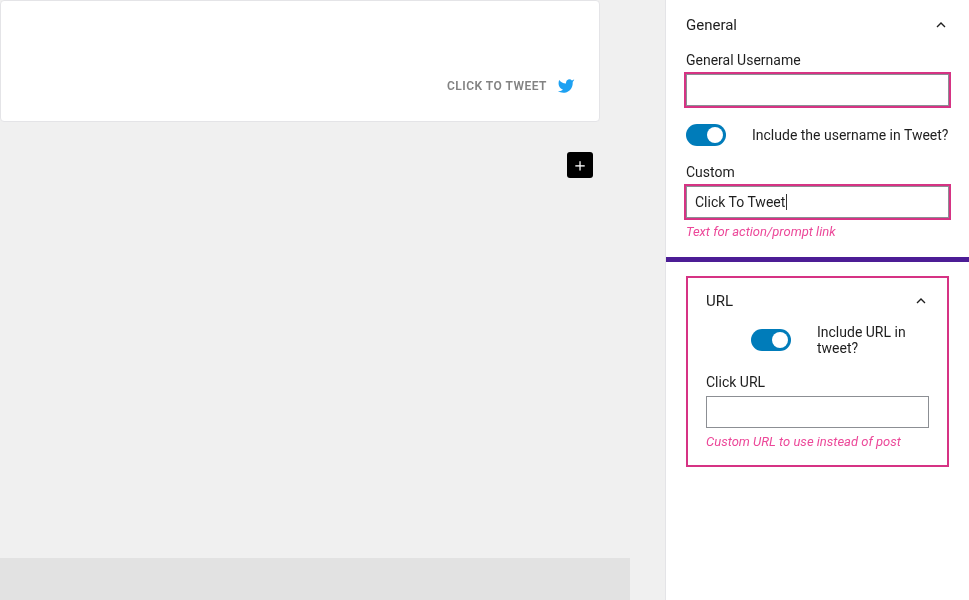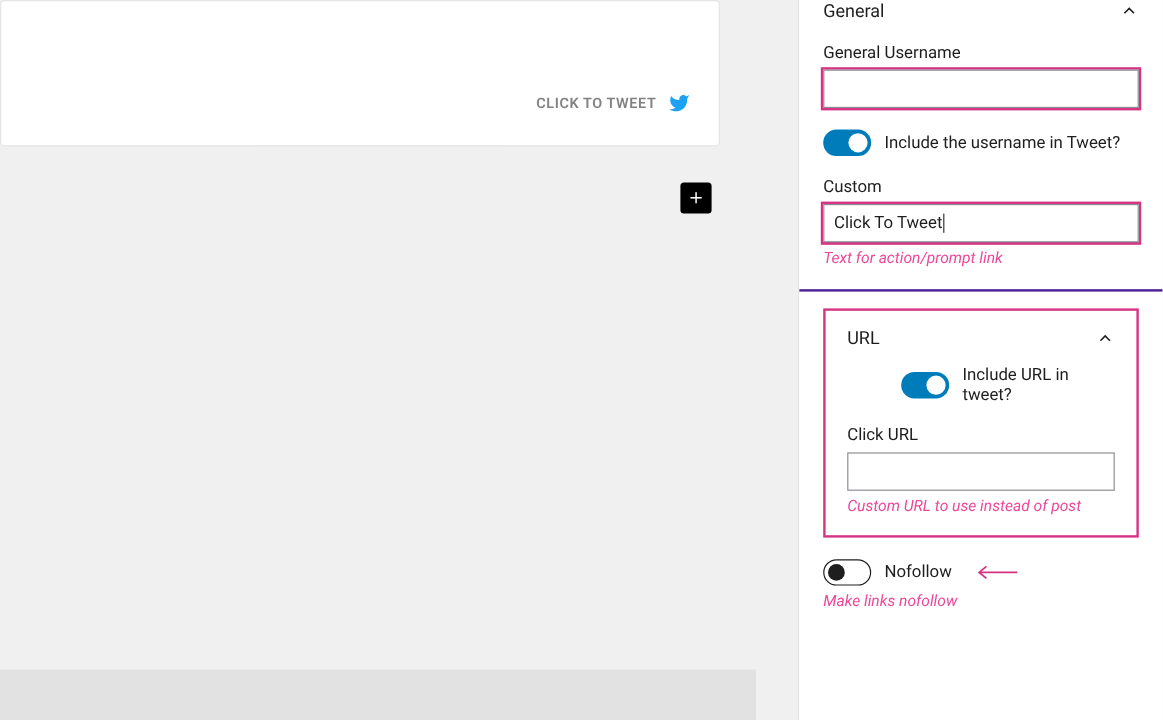--- a/index.html
+++ b/index.html
@@ -65,21 +65,21 @@
 
   .sidebar {
     flex: 1;
     background: #fff;
     border-left: 1px solid #e4e4e7;
     padding: 0;
     font-size: 14px;
     color: #1e1e1e;
     overflow: hidden;
   }
-  .panel { padding: 0 20px 18px 20px; border-bottom: 2px solid #4c1d95; }
+  .panel { padding: 16px 20px 18px 20px; border-bottom: 5px solid #4c1d95; }
   .panel-hd {
     display: flex;
     justify-content: space-between;
     align-items: center;
     margin-bottom: 18px;
     font-weight: 400;
     font-size: 15px;
   }
   .chev { color:#1e1e1e; }
   .chev svg { width: 16px; height: 16px; display:block; }
@@ -87,21 +87,21 @@
   .fld-input {
     width: 100%;
     height: 32px;
     border: 1px solid #8c8f94;
     padding: 0 8px;
     font-size: 14px;
     font-family: inherit;
   }
   .fld-help { font-style: italic; font-size: 13px; color: #ec4899; margin-top: 6px; }
   .hl { box-shadow: 0 0 0 2px #d63384; }
-  .toggle-row { display: flex; align-items: center; gap: 11px; margin: 18px 0; }
+  .toggle-row { display: flex; align-items: center; gap: 26px; margin: 18px 0; }
   .toggle {
     width: 40px;
     height: 22px;
     border-radius: 11px;
     position: relative;
     flex: 0 0 40px;
   }
   .toggle .knob {
     position: absolute;
     width: 16px;
@@ -199,30 +199,15 @@
             </div>
           <span class="toggle-label">Include URL in tweet?</span>
         </div>
 
         <label class="fld-label">Click URL</label>
         <input class="fld-input" type="text" value="" style="">
         <div class="fld-help">Custom URL to use instead of post</div>
       </div>
     </div>
 
-    <div class="nofollow-wrap">
-      <div class="toggle-row" style="margin:14px 0 4px;">
-        <div class="toggle off">
-            <div class="knob"></div>
-          </div>
-        <span class="toggle-label">Nofollow</span>
-        <span class="arrow-left">
-          <svg viewBox="0 0 34 12" fill="none" stroke="currentColor" stroke-width="1.5">
-              <line x1="34" y1="6" x2="2" y2="6"></line>
-              <polyline points="8 1 2 6 8 11"></polyline>
-            </svg>
-        </span>
-      </div>
-      <div class="fld-help">Make links nofollow</div>
-    </div>
 
   </div>
 </div>
 
 </body></html>

